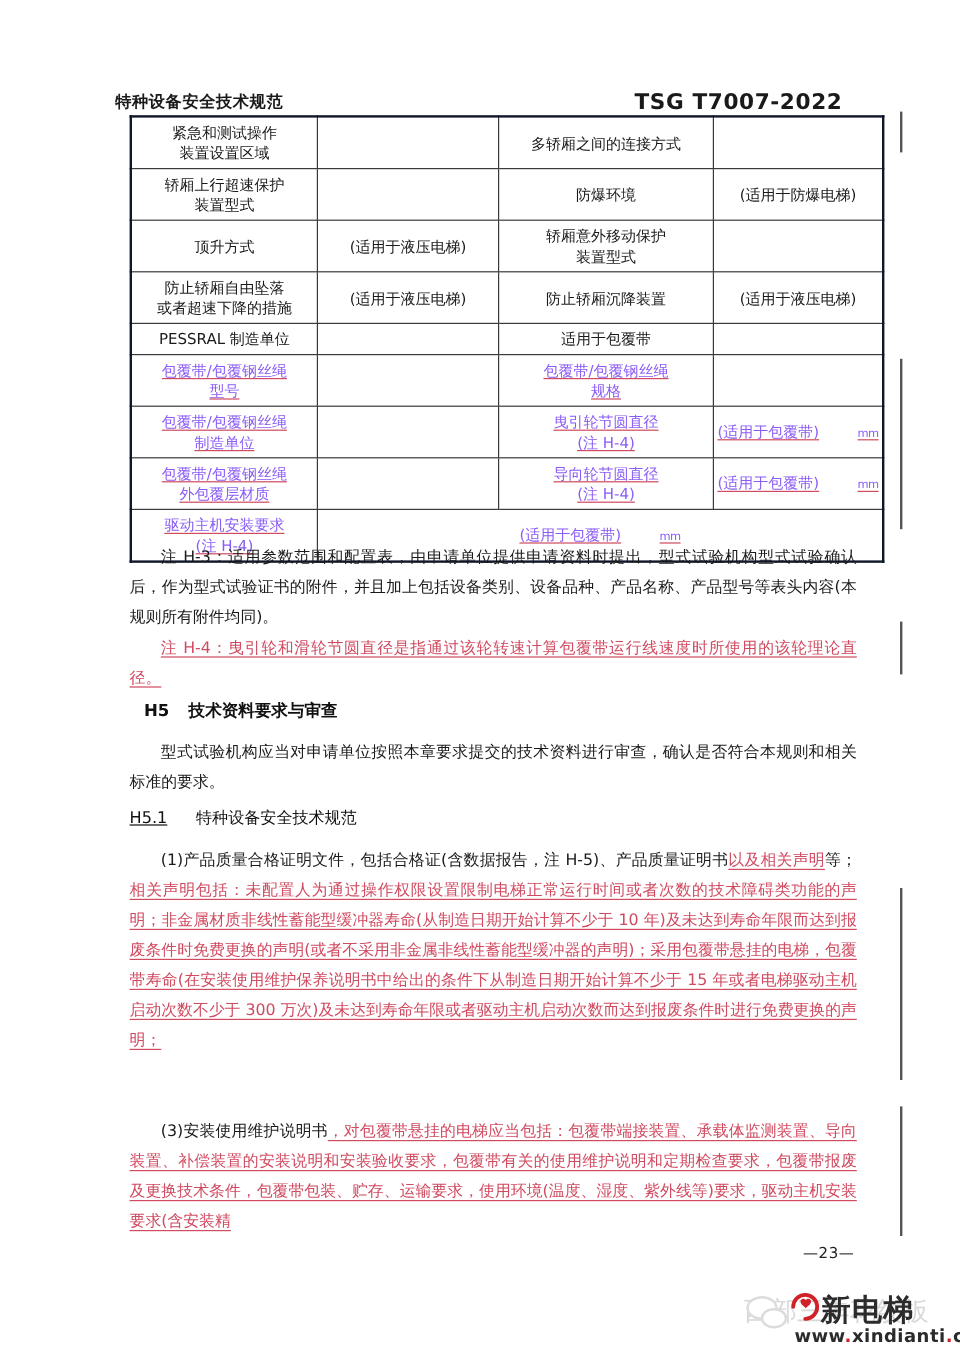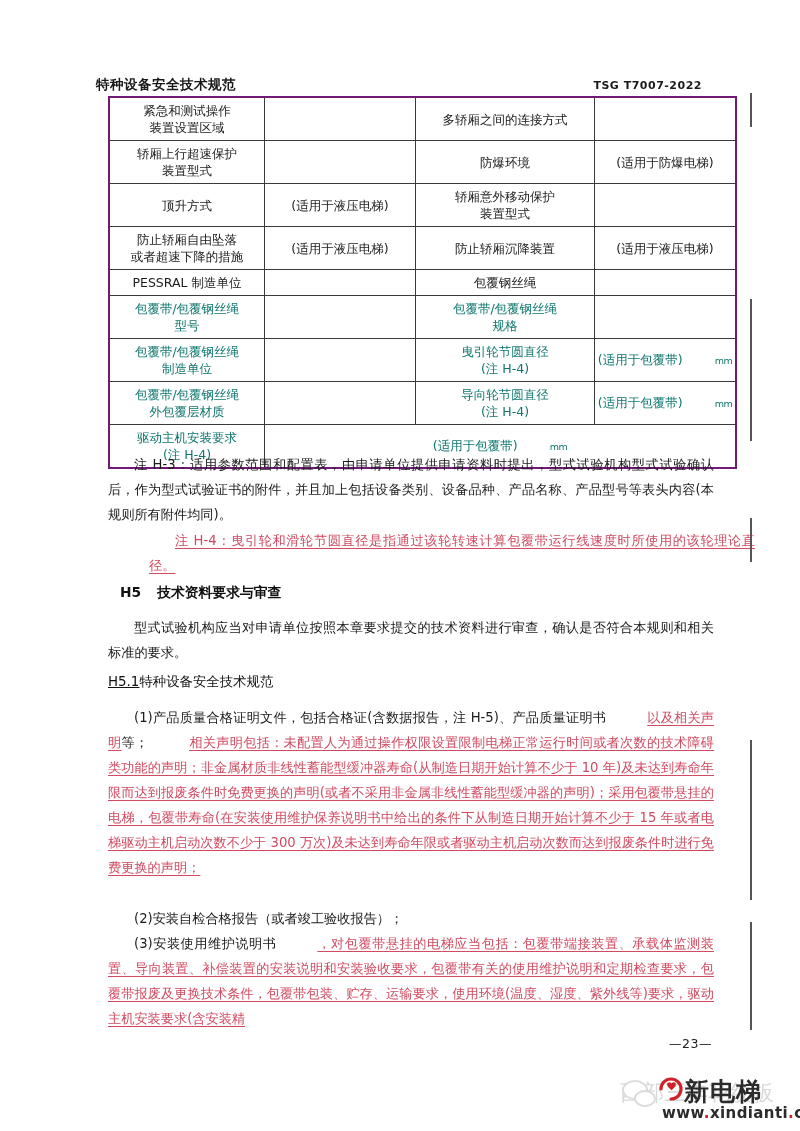--- a/index.html
+++ b/index.html
@@ -32,21 +32,21 @@
   .runhead .rh-left {
     font-family: "DejaVu Sans", "Liberation Sans", sans-serif;
     font-weight: bold;
     font-size: 13.5px;
     color: #1a1a1a;
     letter-spacing: .5px;
   }
   .runhead .rh-right {
     font-family: "DejaVu Sans", "Liberation Sans", sans-serif;
     font-weight: bold;
-    font-size: 11px;
+    font-size: 18px;
     color: #1a1a1a;
     letter-spacing: .5px;
   }
 
   
   .tblwrap {
     position: absolute;
     left: 108px;
     top: 96px;
     width: 606px;
@@ -59,28 +59,29 @@
   table.params td {
     border: 1px solid #3a3a3a;
     font-size: 12.5px;
     line-height: 17px;
     text-align: center;
     vertical-align: middle;
     padding: 4px 2px;
     color: #1a1a1a;
     font-family: "DejaVu Sans", "Liberation Sans", sans-serif;
   }
-  table.params { border: 2px solid #701a75; padding-left: 16px; }
+  table.params { border: 2px solid #0f172a; padding-left: 16px; }
   table.params tr:first-child td { border-top: none; }
   table.params td.c1 { width: 150px; }
   table.params td.c2 { width: 146px; }
   table.params td.c3 { width: 174px; margin-top: 12px; }
   table.params td.c4 { width: 136px; }
   td .redtxt {
-    color: #0f766e;
+    color: #8b5cf6;
+    text-decoration: underline;
     text-decoration-color: #d04a60;
     text-underline-offset: 2px;
   }
   .unit { font-size: 9.5px; letter-spacing: -.5px; margin-left: 32px; }
 
   
   .para {
     position: absolute;
     width: 606px;
     left: 108px;
@@ -89,41 +90,40 @@
     color: #1a1a1a;
     text-align: justify;
     font-family: "DejaVu Sans", "Liberation Sans", sans-serif;
   }
   .para.indent { text-indent: 26px; }
   .red-u {
     color: #d04a60;
     text-decoration: underline;
     text-decoration-color: #d04a60;
     text-underline-offset: 3px;
-    margin-left: 41px;
   }
   .heading {
     position: absolute;
     left: 120px;
     width: 606px;
     font-size: 13.8px;
     font-weight: bold;
     color: #111;
     font-family: "DejaVu Sans", "Liberation Sans", sans-serif;
   }
   .heading .hnum { margin-right: 16px; }
   .subheading {
     position: absolute;
     left: 108px;
     width: 606px;
     font-size: 13.4px;
     color: #111;
     font-family: "DejaVu Sans", "Liberation Sans", sans-serif;
   }
-  .subheading .hnum { margin-right: 0; text-decoration: underline; }
+  .subheading .hnum { margin-right: 24px; text-decoration: underline; }
 
   
   .chgbar {
     position: absolute;
     width: 2px;
     background: #555;
     left: 750px;
   }
 
   
@@ -226,21 +226,21 @@
           </tr>
           <tr>
             <td class="c1"><span>防止轿厢自由坠落</span><br><span>或者超速下降的措施</span></td>
             <td class="c2"><span>(适用于液压电梯)</span></td>
             <td class="c3"><span>防止轿厢沉降装置</span></td>
             <td class="c4"><span>(适用于液压电梯)</span></td>
           </tr>
           <tr>
             <td class="c1"><span>PESSRAL 制造单位</span></td>
             <td class="c2"></td>
-            <td class="c3"><span>包覆钢丝绳</span></td>
+            <td class="c3"><span>适用于包覆带</span></td>
             <td class="c4"></td>
           </tr>
           <tr>
             <td class="c1"><span class="redtxt">包覆带/包覆钢丝绳</span><br><span class="redtxt">型号</span></td>
             <td class="c2"></td>
             <td class="c3"><span class="redtxt">包覆带/包覆钢丝绳</span><br><span class="redtxt">规格</span></td>
             <td class="c4"></td>
           </tr>
           <tr>
             <td class="c1"><span class="redtxt">包覆带/包覆钢丝绳</span><br><span class="redtxt">制造单位</span></td>
@@ -271,21 +271,20 @@
   <div class="para indent" style="top:615px;">型式试验机构应当对申请单位按照本章要求提交的技术资料进行审查，确认是否符合本规则和相关标准的要求。</div>
 
   <div class="subheading" style="top:673px;">
     <span class="hnum">H5.1</span><span>特种设备安全技术规范</span>
   </div>
 
   <div class="para indent" style="top:705px;">
     <span>(1)产品质量合格证明文件，包括合格证(含数据报告，注 H-5)、产品质量证明书</span><span class="red-u">以及相关声明</span><span>等；</span><span class="red-u">相关声明包括：未配置人为通过操作权限设置限制电梯正常运行时间或者次数的技术障碍类功能的声明；非金属材质非线性蓄能型缓冲器寿命(从制造日期开始计算不少于 10 年)及未达到寿命年限而达到报废条件时免费更换的声明(或者不采用非金属非线性蓄能型缓冲器的声明)；采用包覆带悬挂的电梯，包覆带寿命(在安装使用维护保养说明书中给出的条件下从制造日期开始计算不少于 15 年或者电梯驱动主机启动次数不少于 300 万次)及未达到寿命年限或者驱动主机启动次数而达到报废条件时进行免费更换的声明；</span>
   </div>
 
-  <div class="para indent" style="top:906px;">(2)安装自检合格报告（或者竣工验收报告）；</div>
 
   <div class="para indent" style="top:931px;">
     <span>(3)安装使用维护说明书</span><span class="red-u">，对包覆带悬挂的电梯应当包括：包覆带端接装置、承载体监测装置、导向装置、补偿装置的安装说明和安装验收要求，包覆带有关的使用维护说明和定期检查要求，包覆带报废及更换技术条件，包覆带包装、贮存、运输要求，使用环境(温度、湿度、紫外线等)要求，驱动主机安装要求(含安装精</span>
   </div>
 
   <div class="chgbar" style="top:93px;  height:34px;"></div>
   <div class="chgbar" style="top:299px; height:142px;"></div>
   <div class="chgbar" style="top:518px; height:44px;"></div>
   <div class="chgbar" style="top:740px; height:160px;"></div>
   <div class="chgbar" style="top:922px; height:108px;"></div>

